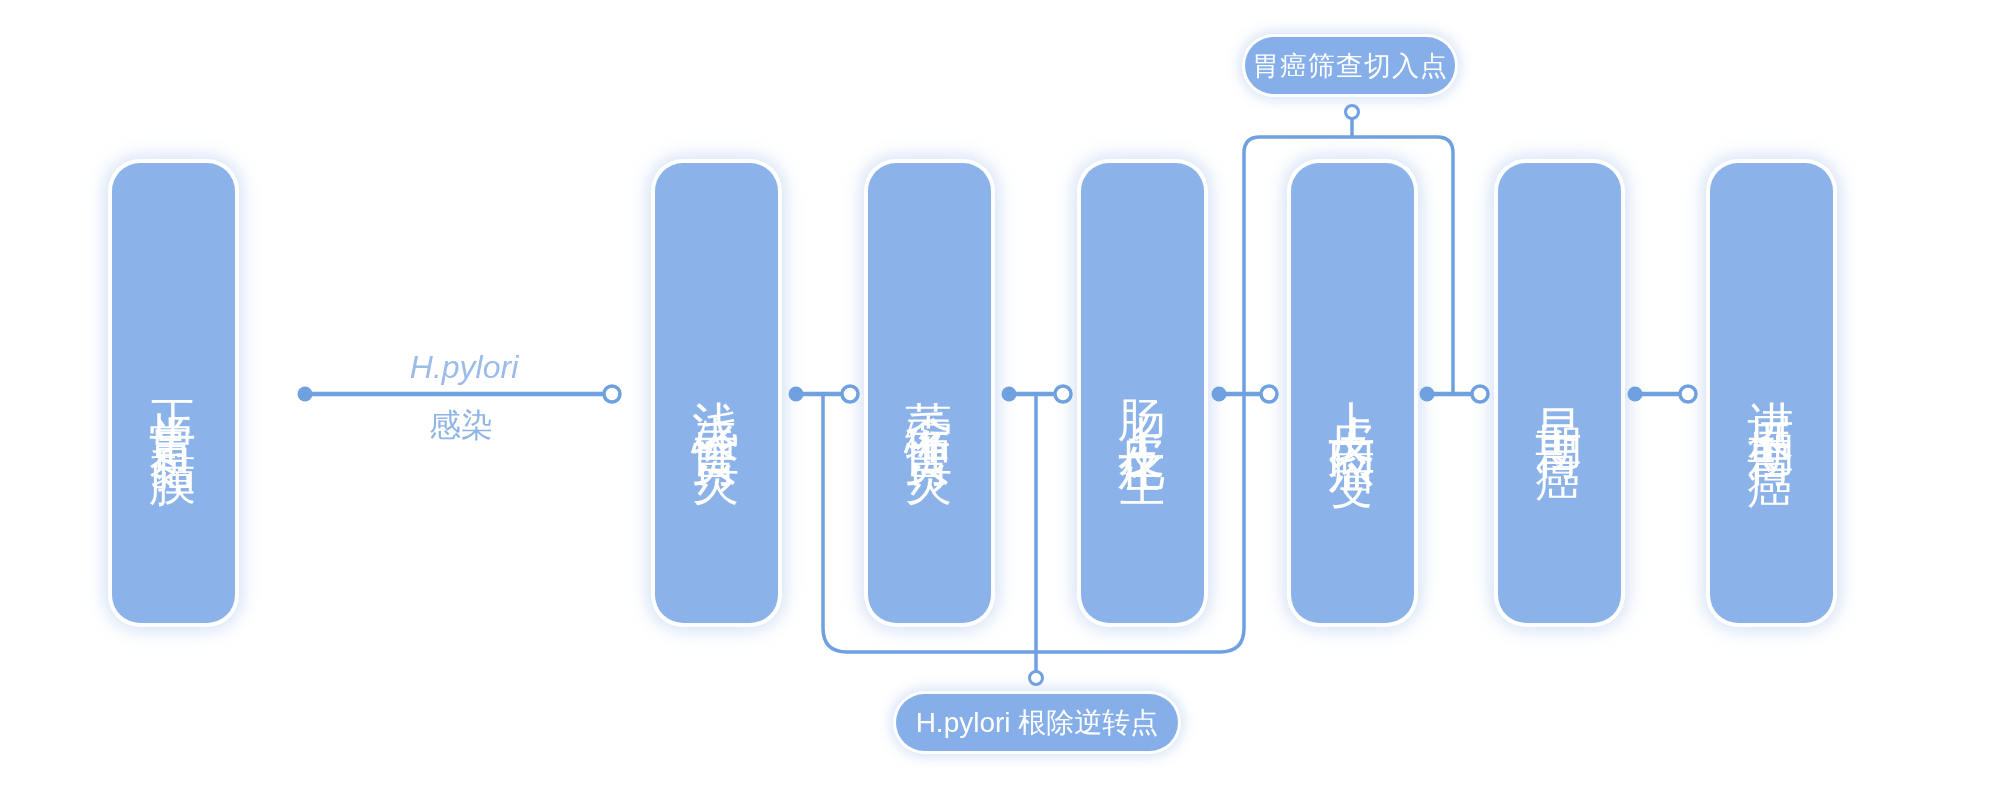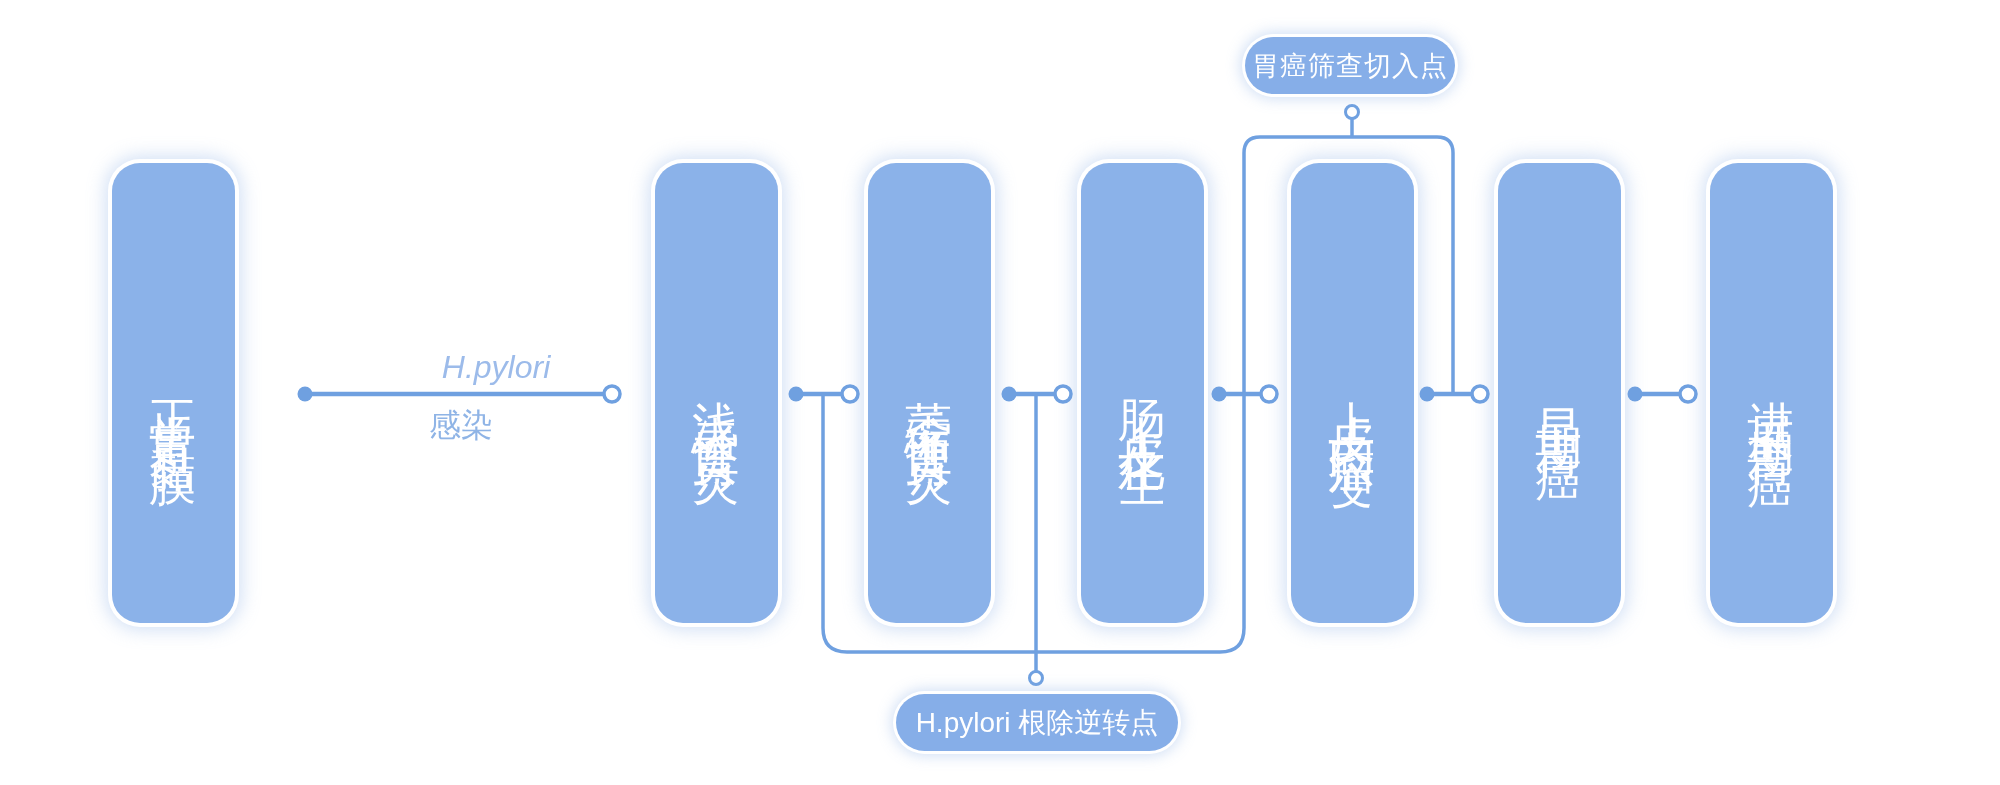--- a/index.html
+++ b/index.html
@@ -62,21 +62,20 @@
   .pill.screening   { left: 1245px; top: 37px;  width: 210px; height: 57px; font-size: 27px; letter-spacing: 1px; }
   .pill.eradication { left: 896px;  top: 694px; width: 282px; height: 57px; font-size: 28px; }
 
   .inf-line1 {
     position: absolute;
     left: 464px; top: 349px;
     transform: translateX(-50%);
     font-style: italic;
     font-size: 32px;
     color: var(--inf-text, #9CBBEA);
-    margin-left: 32px;
   }
   .inf-line2 {
     position: absolute;
     left: 461px; top: 404px;
     transform: translateX(-50%);
     font-size: 32px;
     color: #8FB4E6;
   }
 </style>
 </head>

